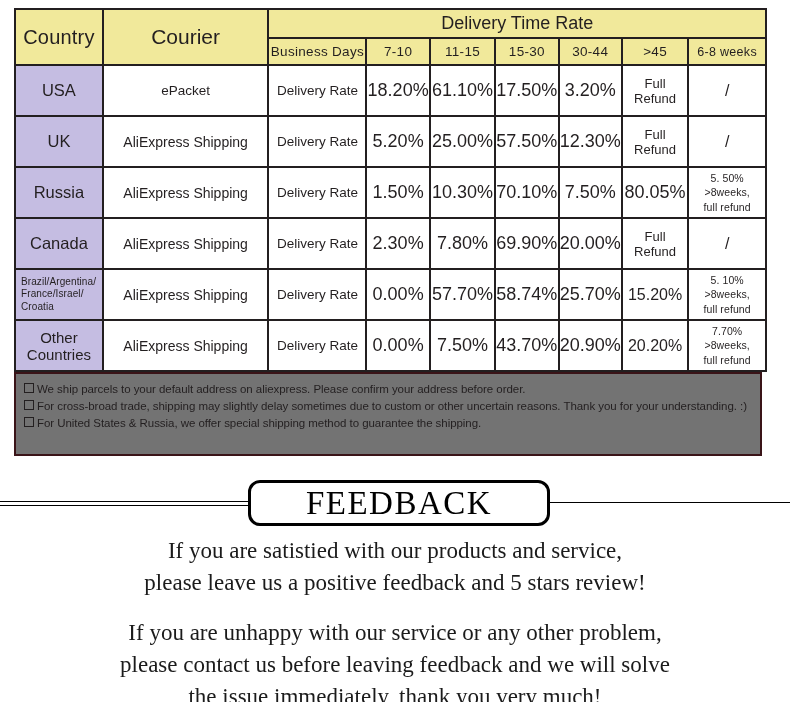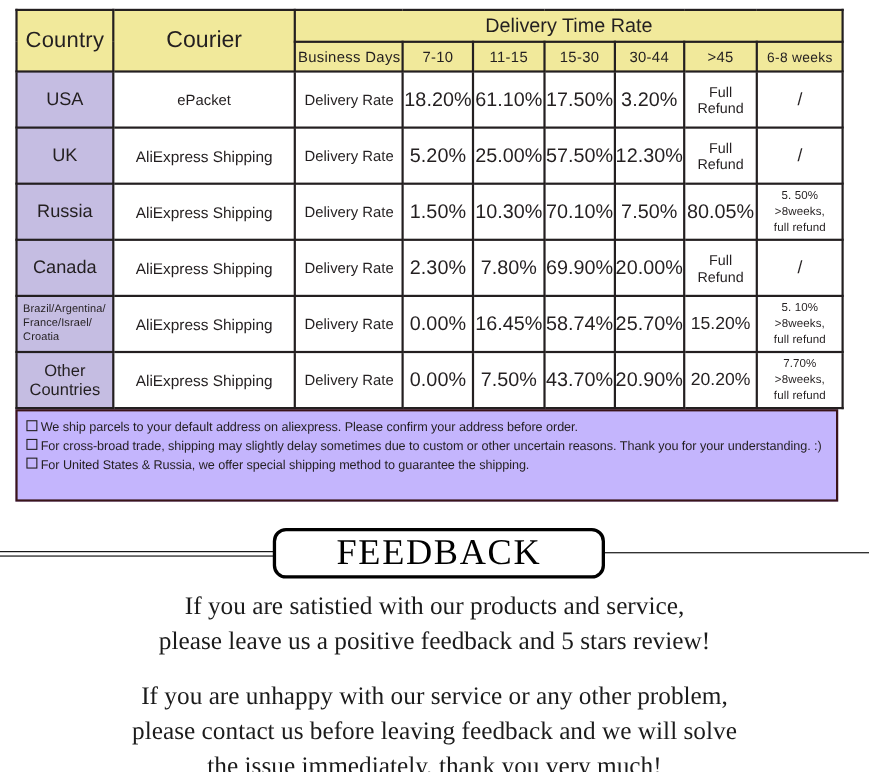--- a/index.html
+++ b/index.html
@@ -60,21 +60,21 @@
   col.w-r1{width:62px;}
   col.w-r2{width:64px;}
   col.w-r3{width:62px;}
   col.w-r4{width:62px;}
   col.w-r5{width:65px;}
   col.w-r6{width:76px;}
 
   
   #notes-box{
     position:absolute;left:14px;top:372px;width:748px;height:84px;
-    background:#c4b5fd;
+    background:#737373;
     border:2px solid #3a1418;
     box-sizing:border-box;
     padding:7px 0 0 8px;
   }
   .note-line{
     font-size:11.5px;
     line-height:17px;
     color:#231f20;
     white-space:nowrap;
     letter-spacing:-0.05px;
@@ -208,21 +208,21 @@
         <td class="cell-slash">/</td>
       </tr>
 
       <tr class="row-h">
         <td class="c-country cell-country multi" style="white-space:pre-line;">Brazil/Argentina/
 France/Israel/
 Croatia</td>
         <td class="cell-courier">AliExpress Shipping</td>
         <td class="cell-dr">Delivery Rate</td>
         <td class="cell-pct">0.00%</td>
-        <td class="cell-pct">16.45%</td>
+        <td class="cell-pct">57.70%</td>
         <td class="cell-pct">58.74%</td>
         <td class="cell-pct">25.70%</td>
         <td class="cell-pct sm">15.20%</td>
         <td class="cell-multi" style="white-space:pre-line;">5. 10%
 &gt;8weeks,
 full refund</td>
       </tr>
 
       <tr class="row-h">
         <td class="c-country cell-country fit">Other Countries</td>

